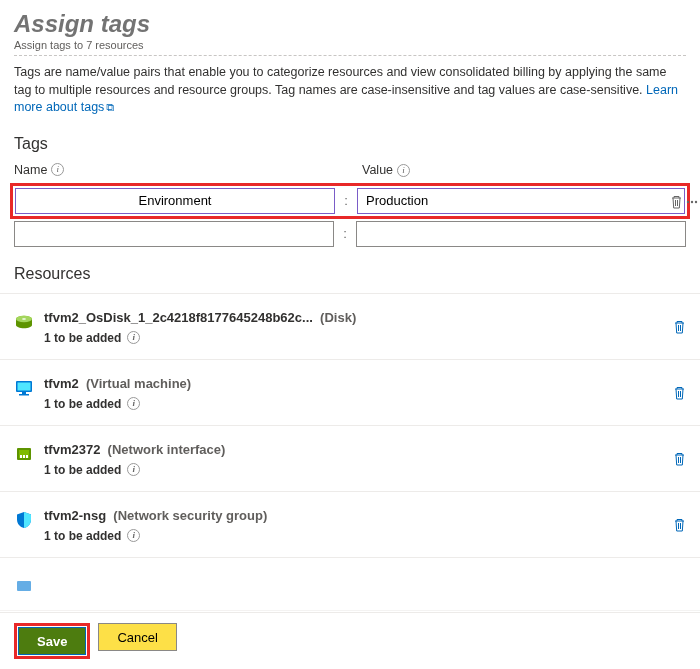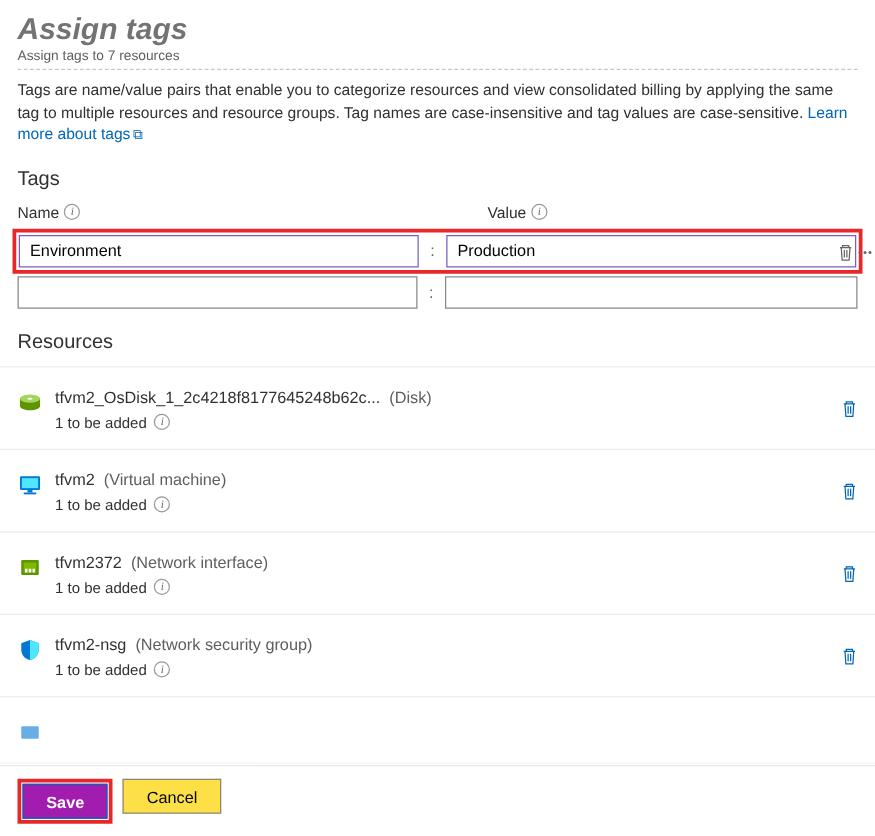--- a/index.html
+++ b/index.html
@@ -17,62 +17,63 @@
     .panel-title { font-size: 24px; font-weight: 600; color: #737373; font-style: italic; }
     .panel-subtitle { font-size: 11px; color: #605e5c; margin-top: 1px; }
     .divider { border-bottom: 1px dashed #c8c6c4; margin-top: 4px; }
     .description { font-size: 12.5px; color: #323130; margin: 8px 14px 0 14px; line-height: 1.4; }
     .link { color: #0067b8; text-decoration: none; }
     .ext-icon { display: inline-block; margin-left: 2px; font-size: 11px; }
     .section-title { font-size: 16px; font-weight: 400; margin: 18px 14px 10px 14px; }
     .tag-headers { display: flex; margin: 0 14px; align-items: center; }
     .tag-header-name { width: 326px; font-size: 12.5px; color: #323130; display: flex; gap: 4px; }
     .tag-header-sep { width: 22px; }
-    .tag-header-value { flex: 1; font-size: 12.5px; color: #323130; display: flex; align-items: flex-start; gap: 4px; margin-left: 28px; }
+    .tag-header-value { flex: 1; font-size: 12.5px; color: #323130; display: flex; align-items: flex-end; gap: 4px; }
     .info-icon {
       display: inline-flex; align-items: center; justify-content: center;
       width: 13px; height: 13px; border: 1px solid #999; border-radius: 50%;
       font-size: 9px; color: #666; font-style: italic; font-family: Georgia, serif;
     }
     .highlight-row-wrap { margin: 6px 10px 4px 10px; border: 3px solid #e82828; padding: 2px; }
     .tag-row { display: flex; align-items: center; }
     .tag-row.plain { margin: 4px 14px 0 14px; }
     .tag-input {
       height: 26px; border: 1px solid #8a8886; padding: 0 8px; font-size: 13px;
       font-family: inherit; outline: none;
     }
     .tag-input.active { border-color: #7a5cc7; }
-    .tag-input.name { width: 320px; }
+    .tag-input.name { width: 320px; text-align: center; }
     .tag-input.value { flex: 1; }
     .tag-sep { width: 22px; text-align: center; color: #666; }
     .delete-icon, .more-icon {
       width: 20px; height: 26px; display: flex; align-items: center; justify-content: center;
       color: #605e5c; cursor: pointer;
     }
     .resources-list { margin: 8px 0 0 0; max-height: 340px; overflow-y: auto; border-top: 1px solid #edebe9; }
     .resource-item {
       display: flex; align-items: flex-start; padding: 16px 14px 14px 14px;
       border-bottom: 1px solid #edebe9;
+      font-weight: bold;
     }
     .res-icon { width: 20px; height: 20px; margin-right: 10px; margin-top: 2px; flex-shrink: 0; }
     .res-body { flex: 1; }
     .res-title { font-size: 13px; color: #323130; }
     .res-type { color: #605e5c; }
     .res-sub { font-size: 12px; color: #323130; margin-top: 6px; display: flex; align-items: flex-start; gap: 6px; }
     .res-delete { align-self: center; color: #0067b8; cursor: pointer; }
     .footer {
       position: absolute; bottom: 0; left: 0; right: 0;
       border-top: 1px solid #edebe9; padding: 10px 14px;
       display: flex; gap: 8px; background: #fff;
     }
     .btn {
       height: 28px; padding: 0 18px; font-size: 13px; font-family: inherit;
       border: 1px solid #8a8886; background: #fde047; cursor: pointer;
     }
-    .btn-primary { background: #a21caf; border-color: #0067b8; color: #fff; font-weight: 600; }
+    .btn-primary { background: #4d7c0f; border-color: #0067b8; color: #fff; font-weight: 600; }
     .save-highlight { display: inline-block; border: 3px solid #e82828; padding: 1px; }
     svg { display: block; }
   </style>
 </head>
 <body>
 
 <div class="panel">
   <div class="panel-title">Assign tags</div>
   <div class="panel-subtitle">Assign tags to 7 resources</div>
   <div class="divider"></div>

